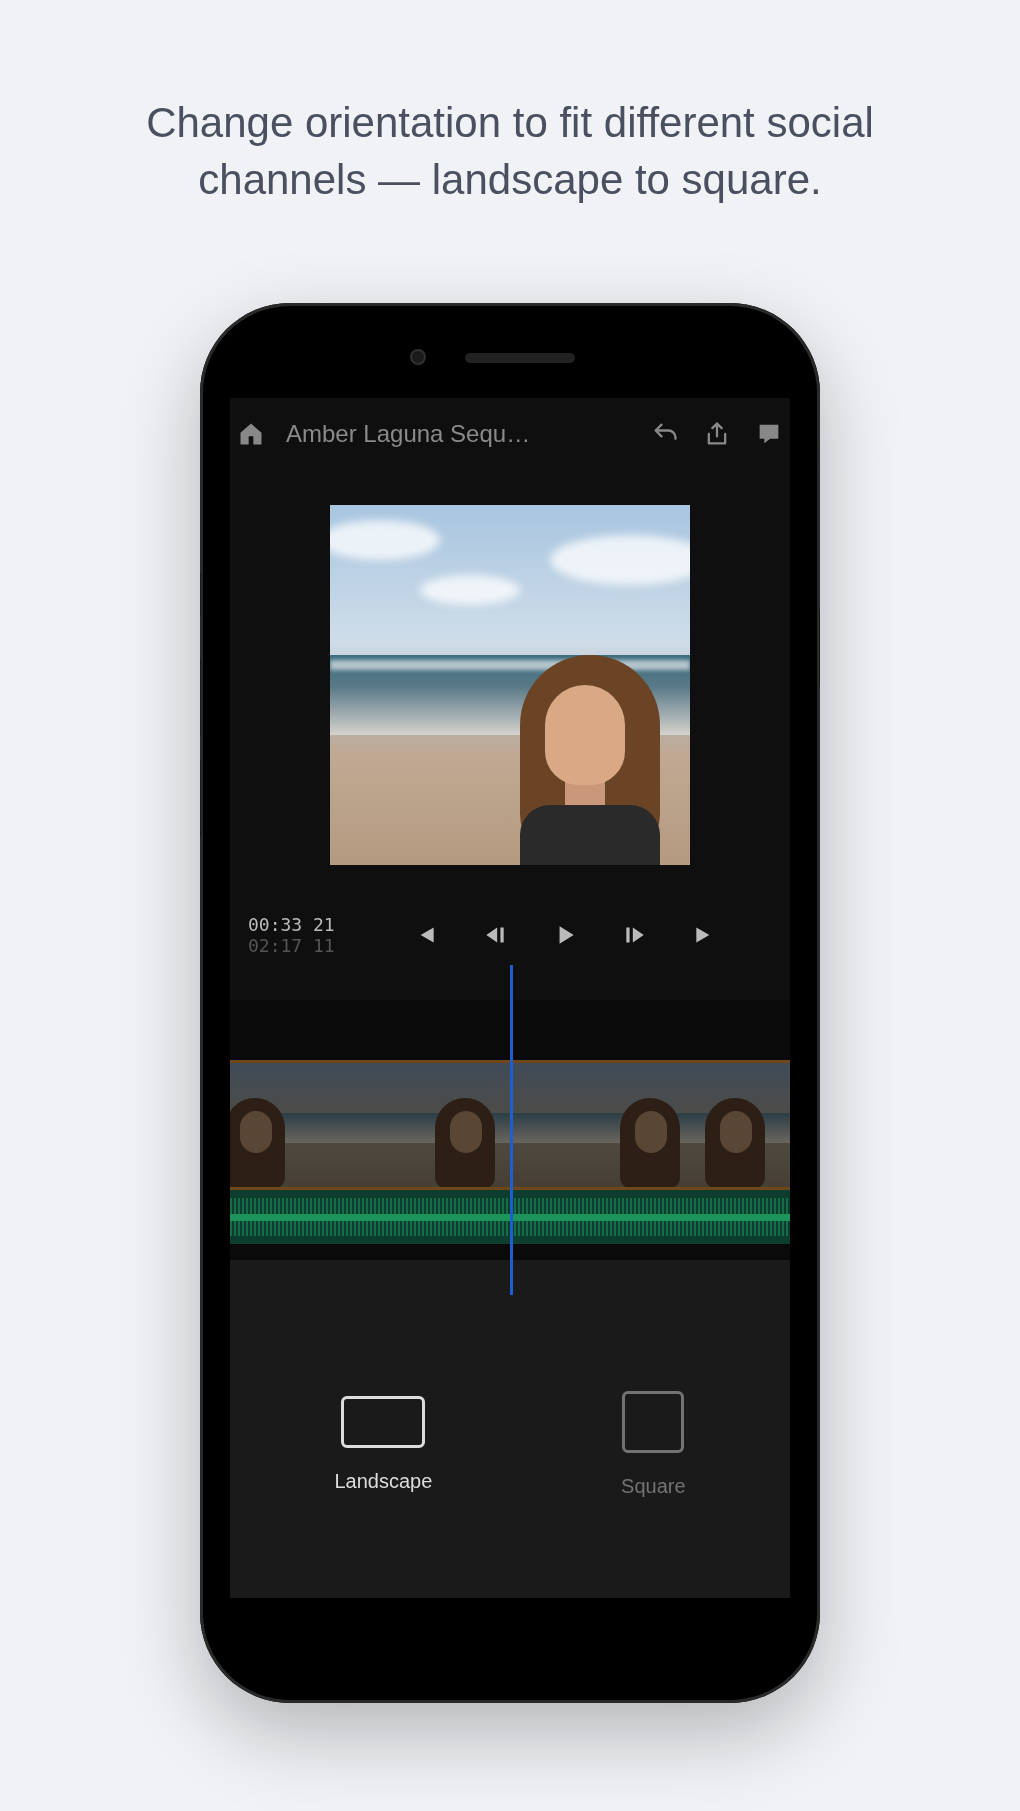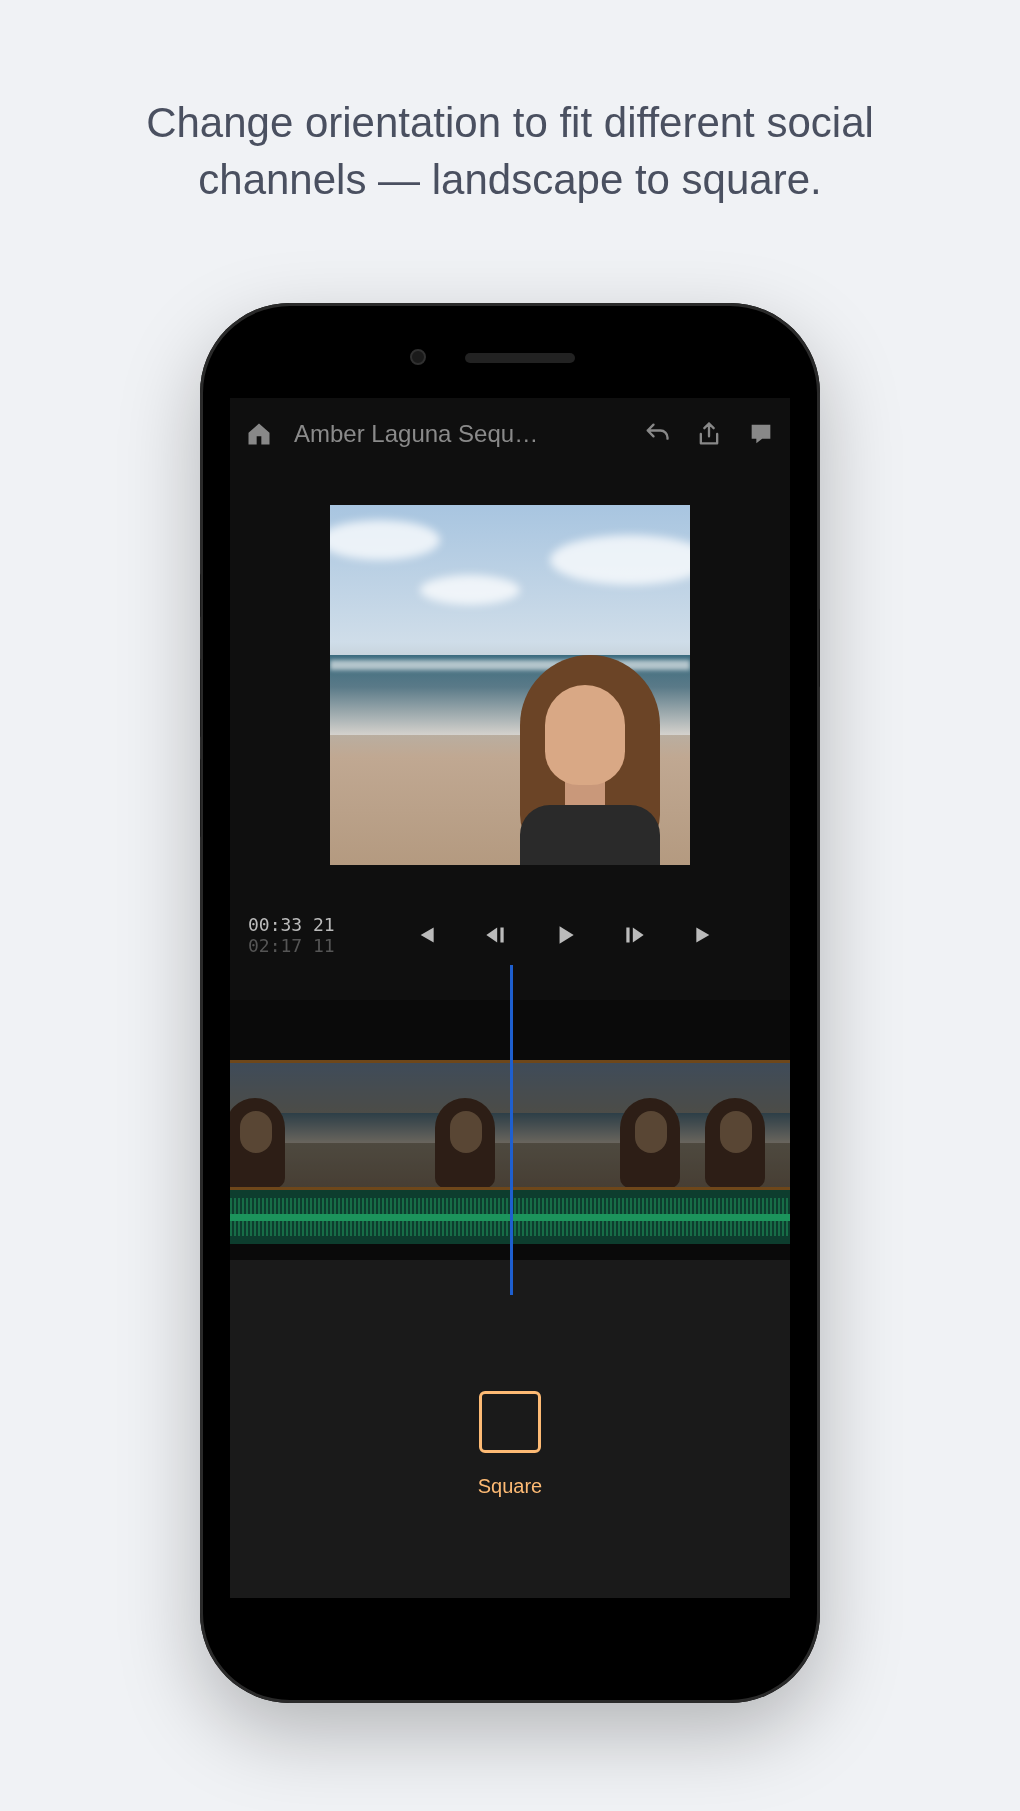--- a/index.html
+++ b/index.html
@@ -68,21 +68,21 @@
     display: flex;
     flex-direction: column;
     overflow: hidden;
   }
 
   
   .topbar {
     height: 72px;
     display: flex;
     align-items: center;
-    padding: 0 12px;
+    padding: 0 4px;
     gap: 18px;
     color: #888;
     font-size: 24px;
   }
   .topbar .title {
     flex: 1;
     color: #8a8a8a;
     white-space: nowrap;
     overflow: hidden;
     text-overflow: ellipsis;
@@ -190,21 +190,21 @@
     padding: 30px 10px 0;
   }
   .option {
     display:flex;
     flex-direction:column;
     align-items:center;
     gap: 22px;
     color: #ddd;
     font-size: 20px;
   }
-  .option.active { color: #fdba74; }
+  .option.active { color: #737373; }
   .shape {
     border: 3px solid currentColor;
     border-radius: 6px;
   }
   .shape.landscape { width: 84px; height: 52px; }
   .shape.portrait  { width: 46px; height: 76px; }
   .shape.square    { width: 62px; height: 62px; }
 </style>
 </head>
 <body>
@@ -322,20 +322,24 @@
             <div class="th-hair"></div>
             <div class="th-face"></div>
           </div>
       </div>
       <div class="audiotrack">
         <div class="wave"></div>
       </div>
     </div>
 
     <div class="options">
+      <div class="option">
+        <div class="shape landscape"></div>
+        <span>Landscape</span>
+      </div>
       <div class="option active">
         <div class="shape square"></div>
         <span>Square</span>
       </div>
     </div>
 
   </div>
 </div>
 
 </body></html>

